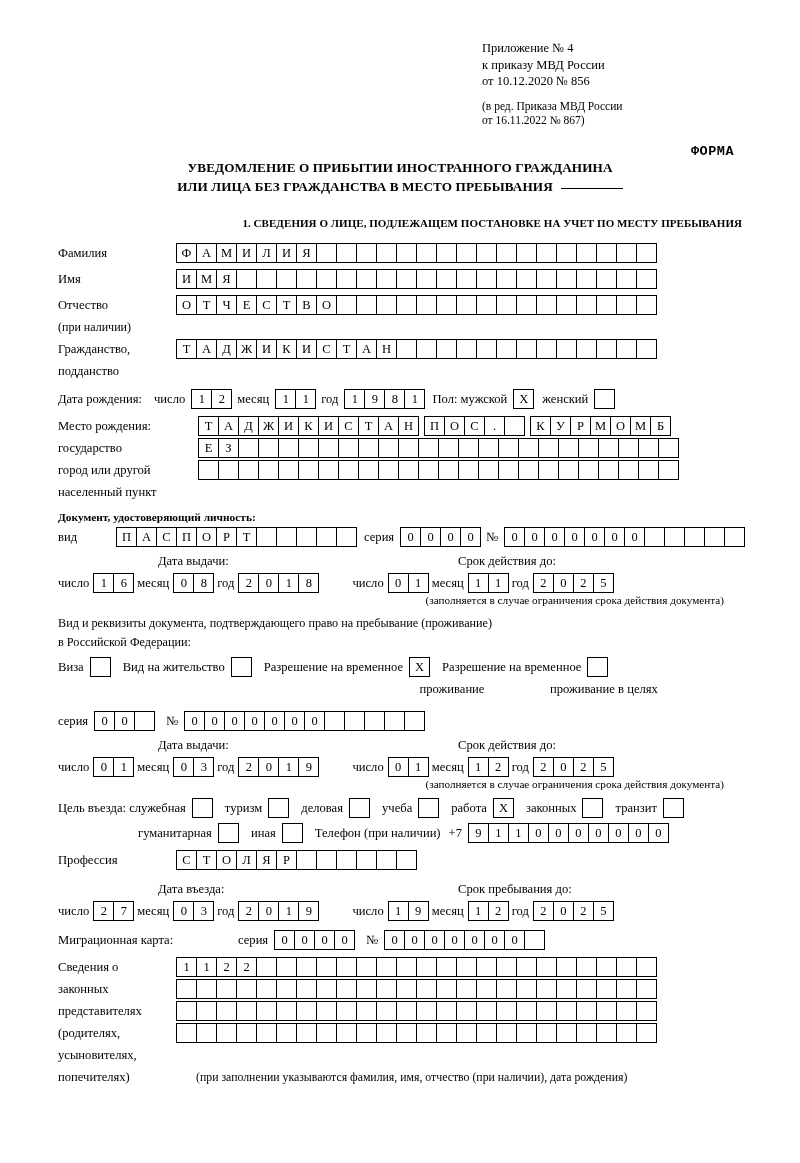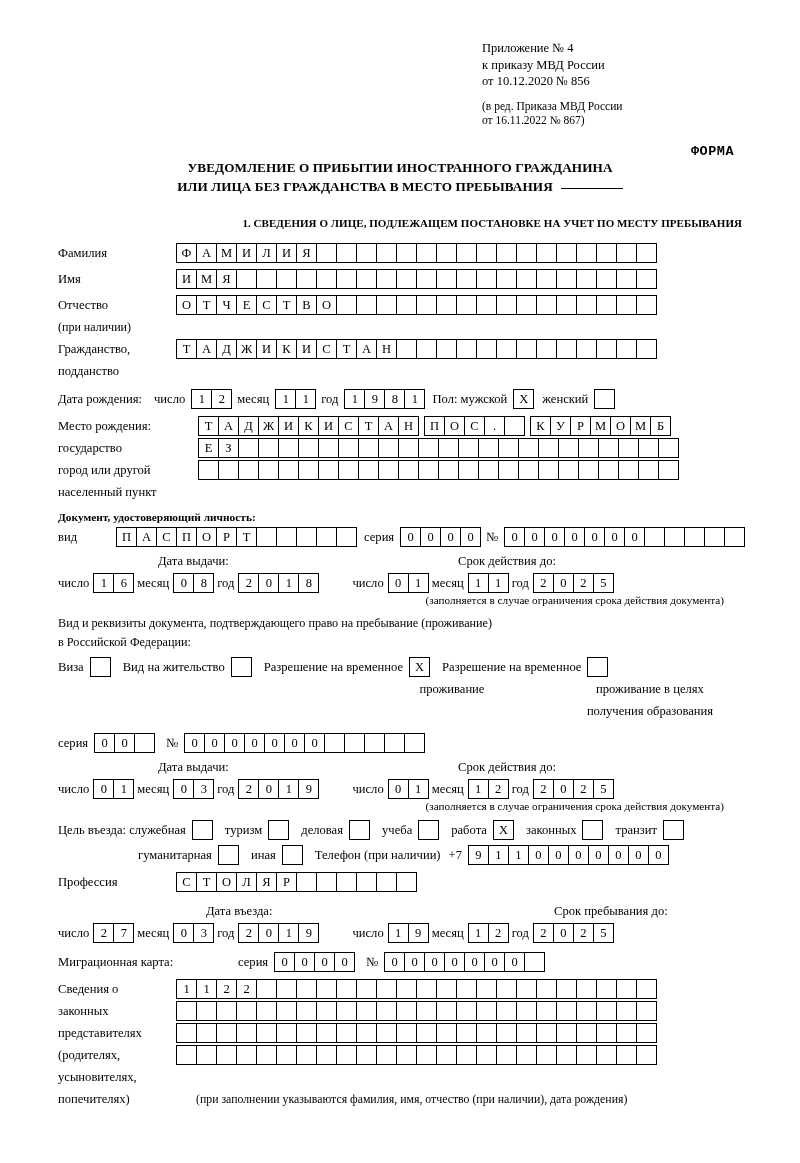--- a/index.html
+++ b/index.html
@@ -495,25 +495,21 @@
     <div class="lbl mr6">Вид на жительство</div>
     <div class="box mr12"></div>
     <div class="lbl mr6">Разрешение на временное</div>
     <div class="box mr12">X</div>
     <div class="lbl mr6">Разрешение на временное</div>
     <div class="box"></div>
   </div>
   <div class="row inline tight">
     <div style="width:296px;"></div>
     <div class="lbl" style="width:196px; text-align:center;">проживание</div>
-    <div class="lbl" style="text-align:center; width:200px;">проживание в целях</div>
-  </div>
-  <div class="row inline tight">
-    <div style="width:492px;"></div>
-    <div class="lbl" style="text-align:center; width:200px;">получения образования</div>
+    <div class="lbl" style="width:200px;">проживание в целях</div>
   </div>
 
   <div class="row inline" style="margin-top:12px;">
     <div class="lbl mr6">серия</div>
     <div class="cells mr12" id="cells-permit-series">
         <div class="cell">0</div>
         <div class="cell">0</div>
         <div class="cell"></div>
       </div>
     <div class="lbl mr6">№</div>
@@ -628,21 +624,21 @@
         <div class="cell">Р</div>
         <div class="cell"></div>
         <div class="cell"></div>
         <div class="cell"></div>
         <div class="cell"></div>
         <div class="cell"></div>
         <div class="cell"></div>
       </div>
   </div>
 
-  <div class="row inline" style="margin-top:9px;gap:48px;">
+  <div class="row inline" style="margin-top:9px;">
     <div class="lbl" style="width:100px;"></div>
     <div class="lbl" style="width:300px;">Дата въезда:</div>
     <div class="lbl">Срок пребывания до:</div>
   </div>
 
   <div class="row inline tight">
     <div class="lbl mr4">число</div>
     <div class="cells mr4" id="cells-entry-day">
         <div class="cell">2</div>
         <div class="cell">7</div>

